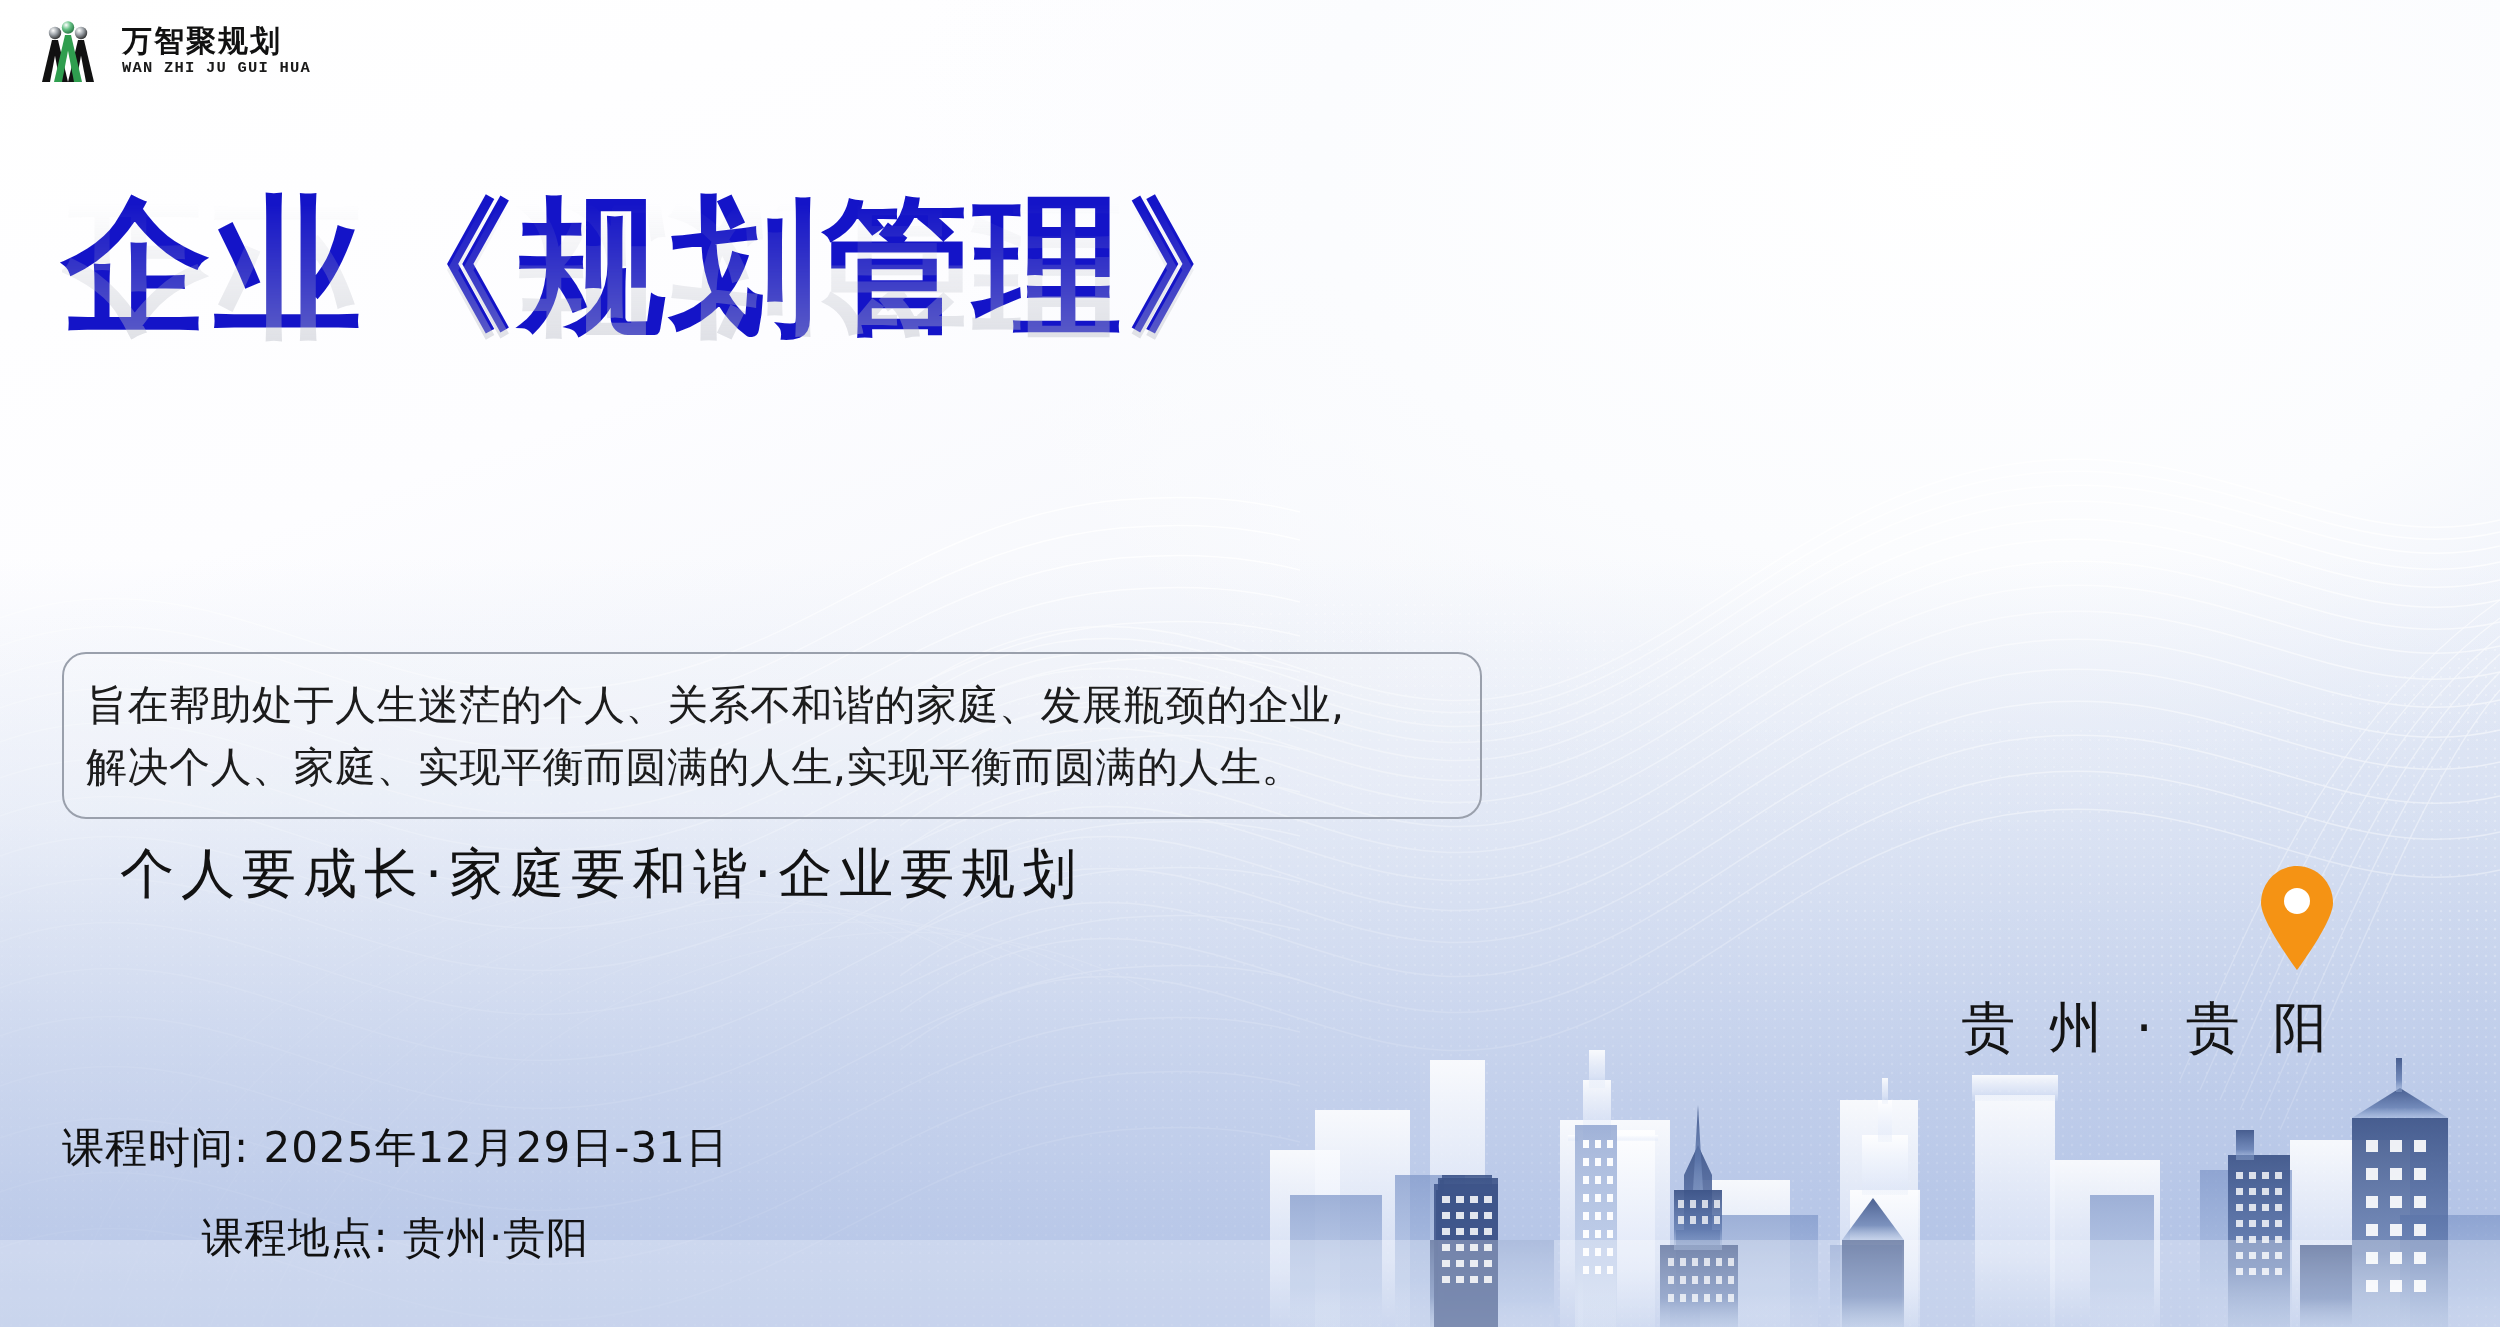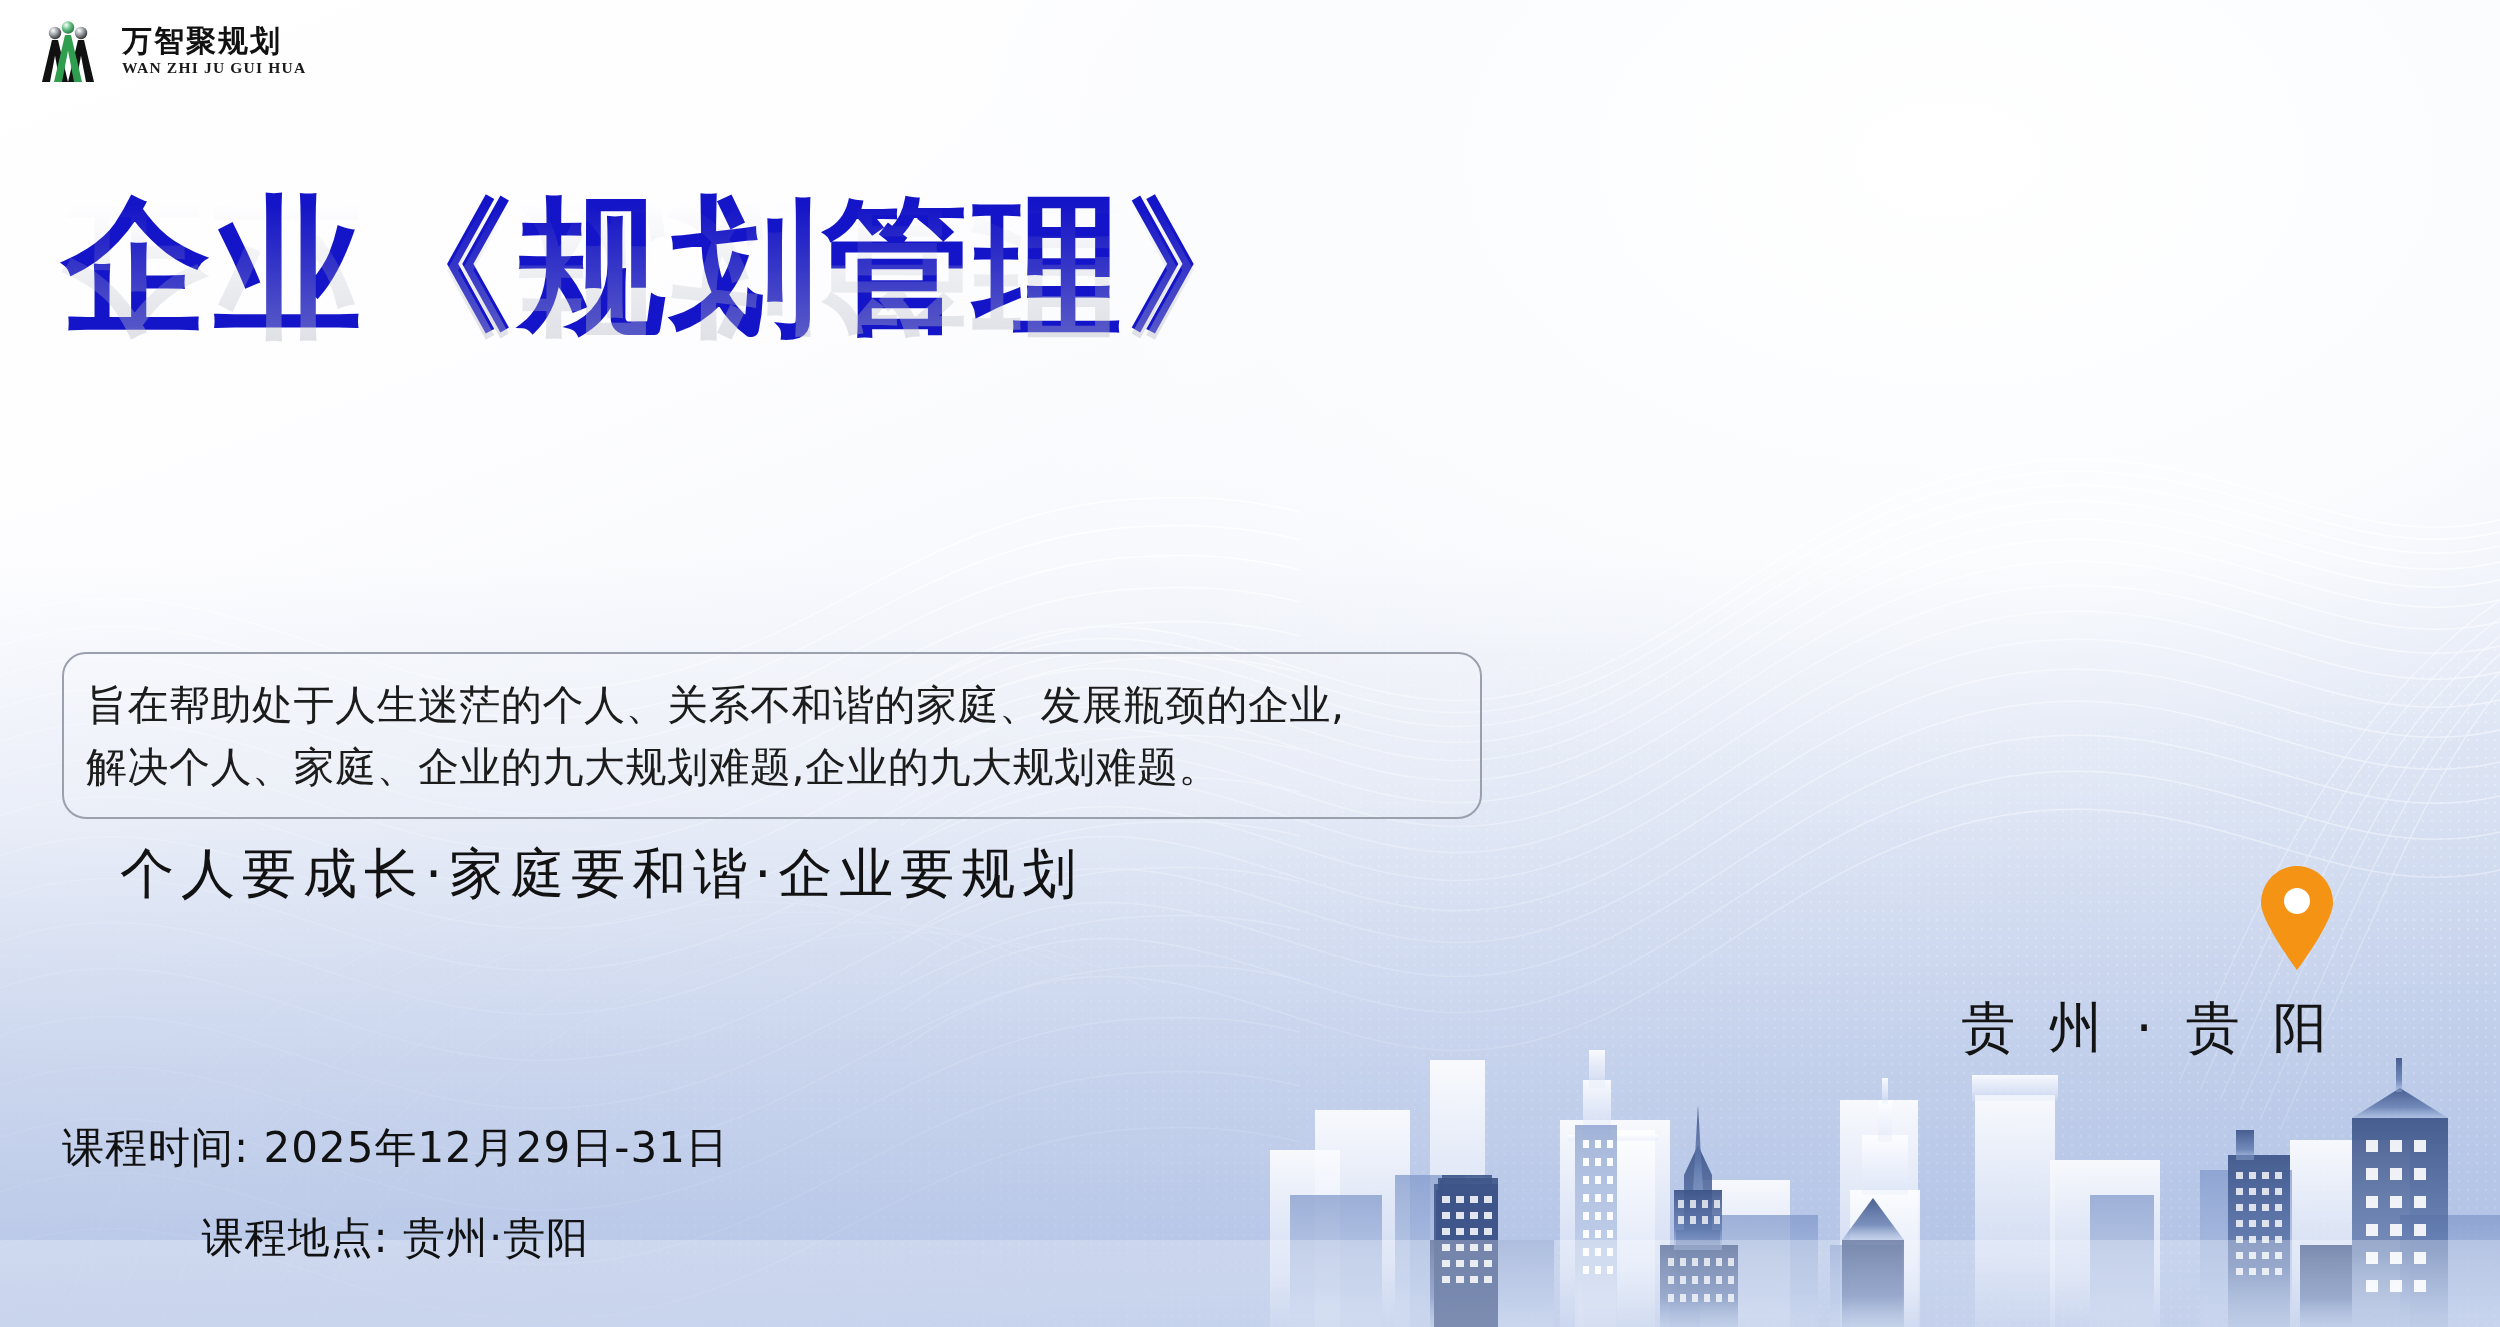--- a/index.html
+++ b/index.html
@@ -36,21 +36,21 @@
     display:flex; align-items:center; gap:16px;
     z-index:40;
   }
   .logo-mark{ width:76px; height:66px; flex:0 0 auto; }
   .logo-text{ display:flex; flex-direction:column; justify-content:center; }
   .logo-cn{
     font-family:"Liberation Serif", serif;
     font-size:30px; font-weight:700; letter-spacing:2px; color:#111; line-height:1.08;
   }
   .logo-en{
-    font-family:Liberation Serif, serif;
+    font-family:Liberation Mono, monospace;
     font-size:15.5px; font-weight:700; letter-spacing:1.2px; color:#1a1a1a; line-height:1.2;
     margin-top:2px;
   }
 
   
   .title-block{ position:absolute; left:62px; top:192px; z-index:30; }
   .main-title{
     font-family:"DejaVu Sans","Liberation Sans", sans-serif;
     font-size:148px; font-weight:700; color:#1414c8;
     letter-spacing:4px; line-height:1.0; white-space:nowrap;
@@ -484,21 +484,21 @@
     </span>
   </div>
 
   <div class="title-block">
     <div class="main-title">企业《规划管理》</div>
     <div class="main-title-reflection">企业《规划管理》</div>
   </div>
 
   <div class="desc-box">
     <div class="desc-line">旨在帮助处于人生迷茫的个人、关系不和谐的家庭、发展瓶颈的企业,</div>
-    <div class="desc-line">解决个人、家庭、企业的九大规划难题,企业的九大规划难题。</div>
+    <div class="desc-line">解决个人、家庭、实现平衡而圆满的人生,实现平衡而圆满的人生。</div>
   </div>
 
   <div class="slogan">个人要成长·家庭要和谐·企业要规划</div>
 
   <div class="loc-group">
     <span class="pin">
       <svg viewBox="0 0 76 104" xmlns="http://www.w3.org/2000/svg">
         <path d="M38,104 C38,104 74,56 74,37 C74,16.6 57.9,0 38,0 C18.1,0 2,16.6 2,37 C2,56 38,104 38,104 Z" fill="#F59314"></path>
         <circle cx="38" cy="35" r="13" fill="#ffffff"></circle>
       </svg>

